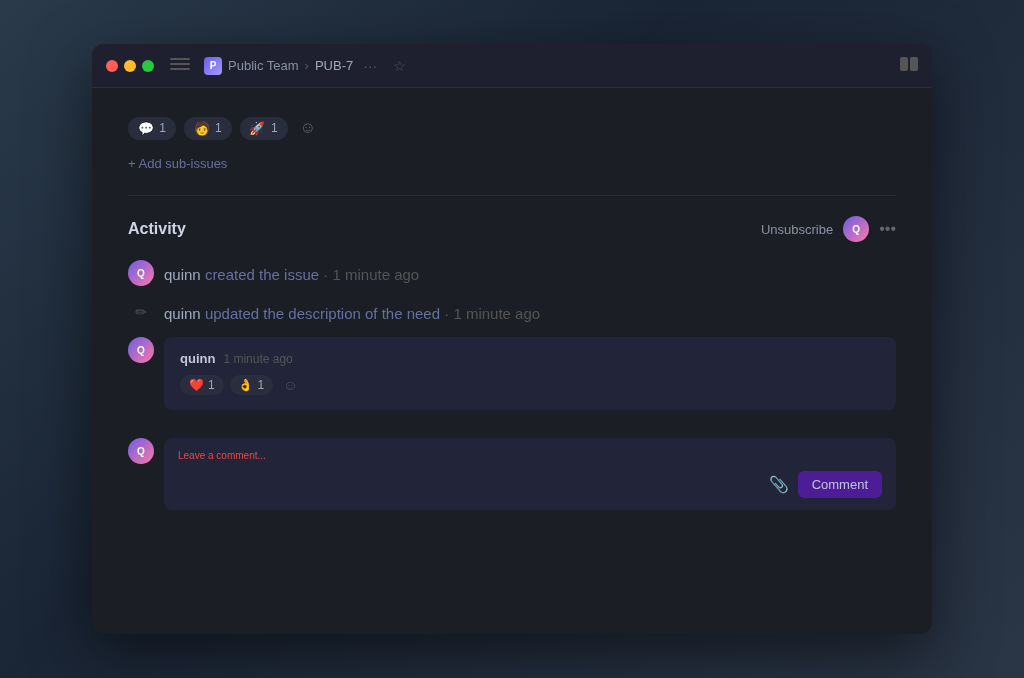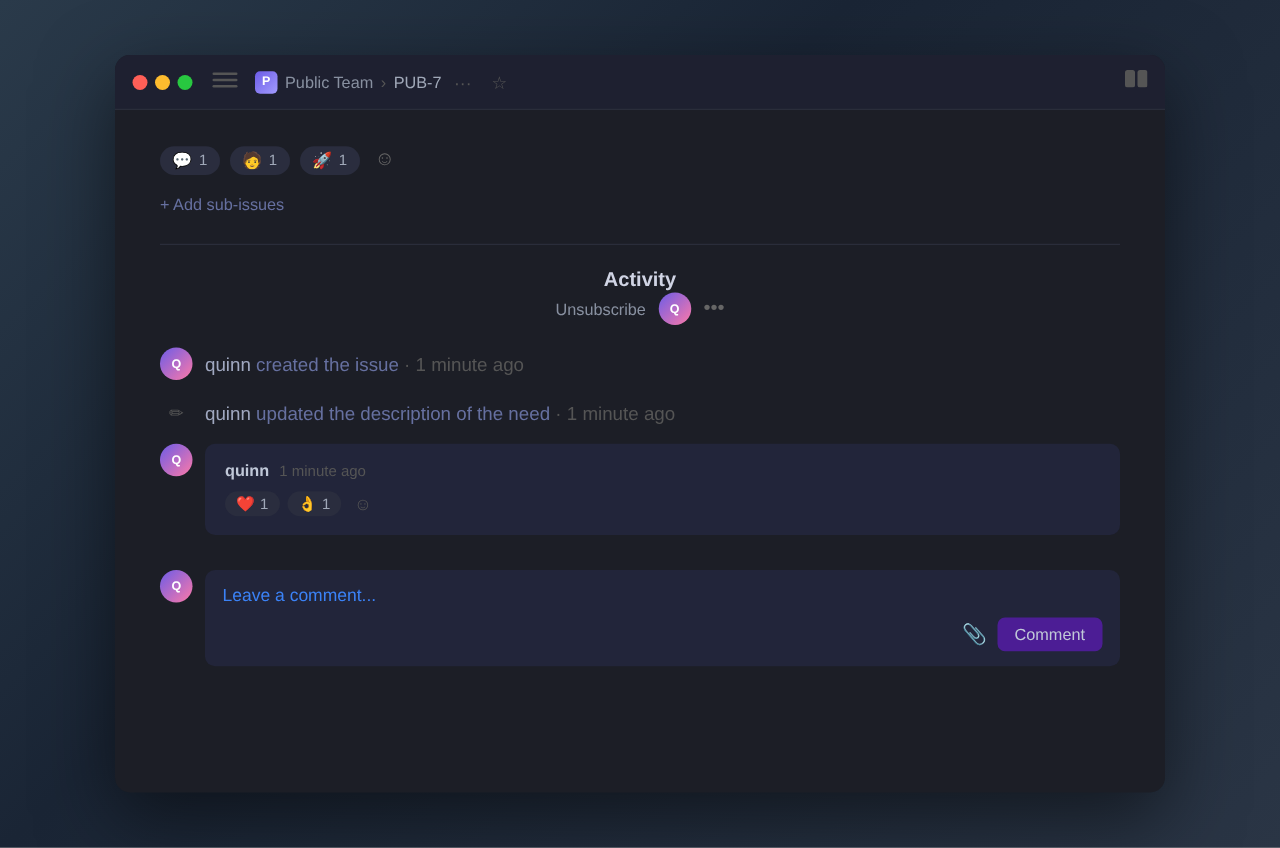--- a/index.html
+++ b/index.html
@@ -201,21 +201,20 @@
       border-top: 1px solid #2a2d3a;
       margin: 20px 0;
     }
 
     
     .activity-header {
       display: flex;
       align-items: center;
       justify-content: space-between;
       margin-bottom: 18px;
-      flex-direction: column;
     }
 
     .activity-title {
       font-size: 16px;
       font-weight: 600;
       color: #d0d4e4;
     }
 
     .activity-actions {
       display: flex;
@@ -355,22 +354,22 @@
       background: #22253a;
       border-radius: 8px;
       padding: 12px 14px;
       min-height: 72px;
       display: flex;
       flex-direction: column;
       justify-content: space-between;
     }
 
     .comment-placeholder {
-      font-size: 14px;
-      color: #3b82f6;
+      font-size: 10px;
+      color: #ef4444;
     }
 
     .comment-box-actions {
       display: flex;
       justify-content: flex-end;
       align-items: center;
       gap: 8px;
       margin-top: 10px;
     }
 

